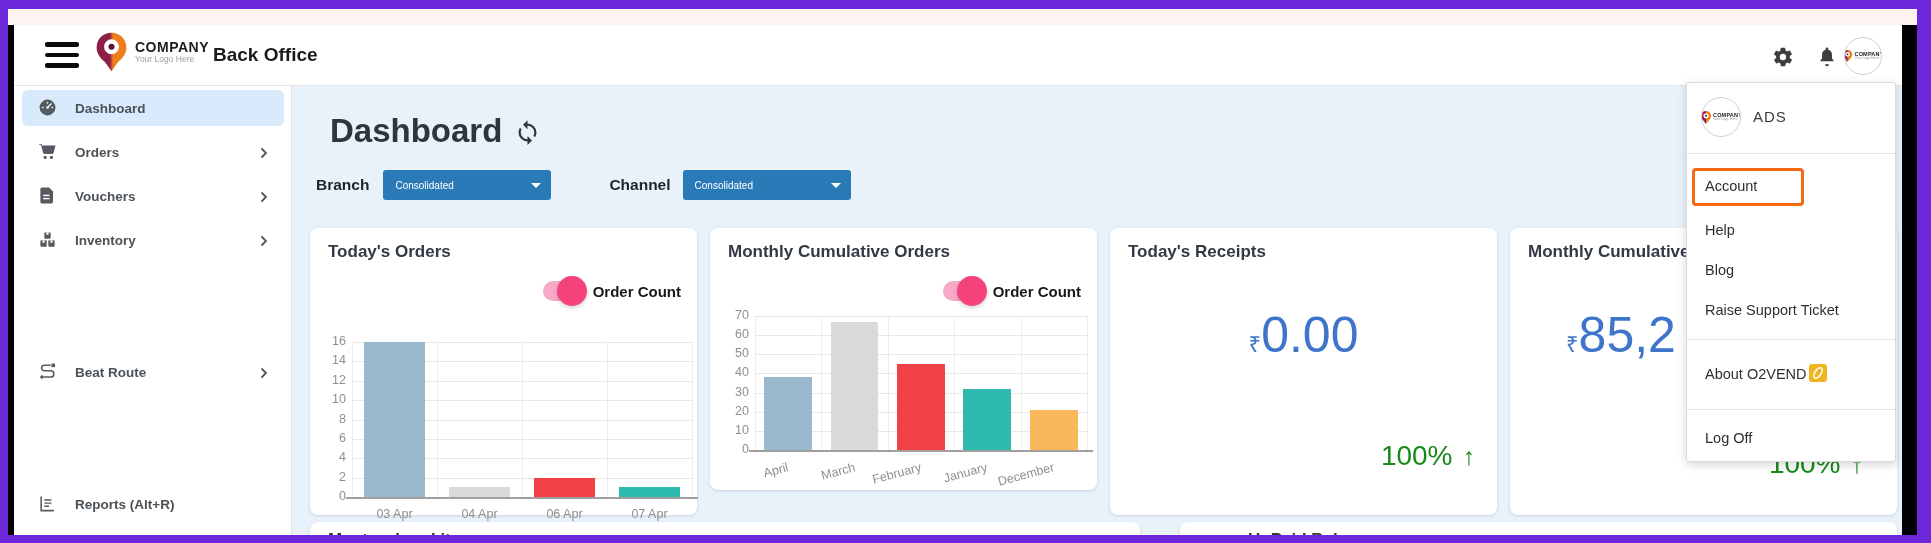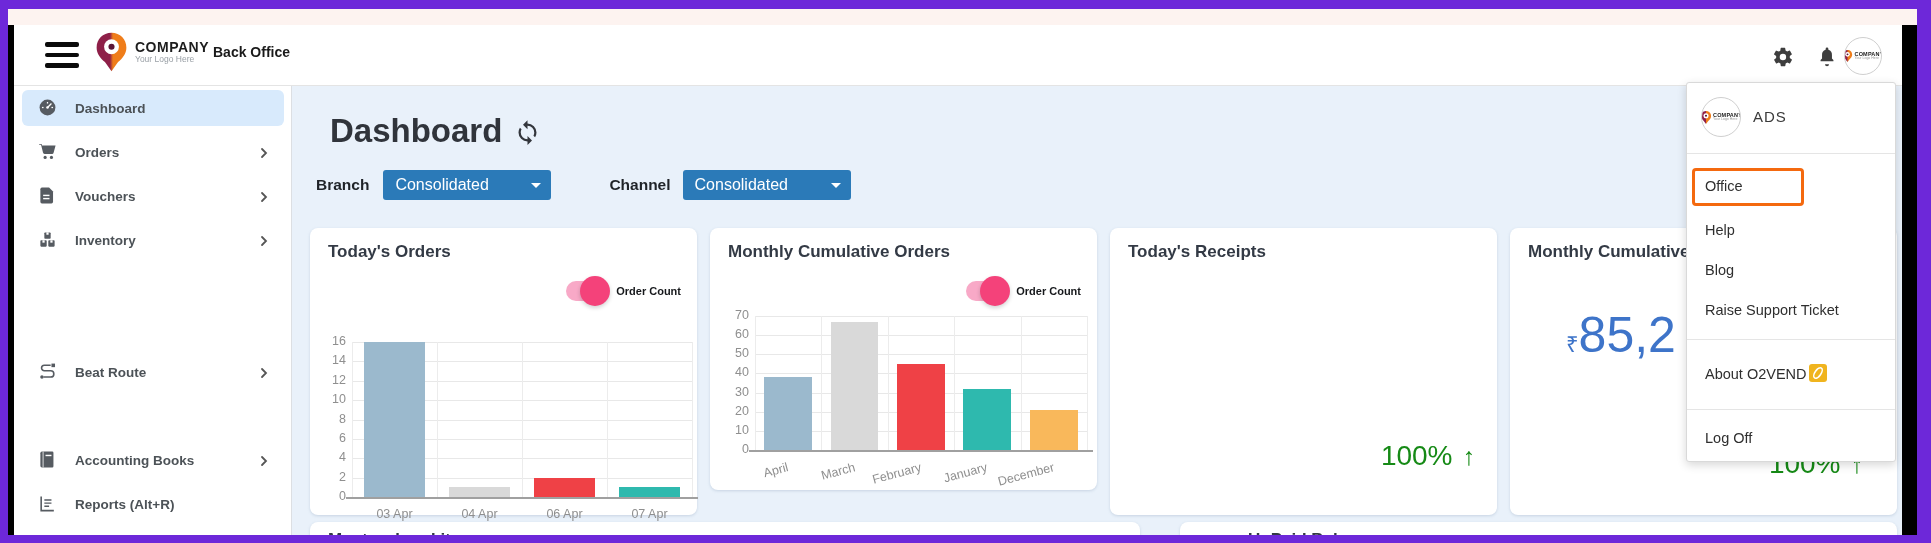--- a/index.html
+++ b/index.html
@@ -11,21 +11,21 @@
   .black-right{position:absolute;right:0;top:16px;width:15px;height:510px;background:#000}
 
   
   .header{position:absolute;left:6px;top:16px;width:1888px;height:61px;background:#fff;border-bottom:1px solid #e4e4e4}
   .hamburger{position:absolute;left:31px;top:17px;width:34px;height:26px;cursor:pointer}
   .hamburger span{display:block;width:34px;height:4.5px;background:#0a0a0a;border-radius:2px;margin-bottom:6px}
   .logo{position:absolute;left:80px;top:4px;display:flex;align-items:center;gap:6px}
   .brand-txt{display:flex;flex-direction:column;line-height:1.1}
   .brand-name{font-size:14px;font-weight:800;letter-spacing:.5px;color:#1d1d1d}
   .brand-tag{font-size:8.5px;color:#9aa0a6}
-  .app-title{position:absolute;left:199px;top:19px;font-size:14px;font-weight:700;color:#1a1a1a}
+  .app-title{position:absolute;left:199px;top:19px;font-size:19px;font-weight:700;color:#1a1a1a}
   .hdr-ico{position:absolute;top:21px;cursor:pointer}
   .avatar{position:absolute;border-radius:50%;background:#fff;border:1px solid #cfcfcf;display:flex;align-items:center;justify-content:center;overflow:hidden}
   .avatar-hdr{left:1830px;top:12px;width:38px;height:38px}
   .mini-row{display:flex;align-items:center;gap:1px}
   .mini-col{display:flex;flex-direction:column;line-height:1.1}
   .mini-brand{font-size:5.5px;font-weight:800;color:#222;letter-spacing:.2px}
   .mini-tag{font-size:3.5px;color:#999}
 
   
   .sidebar{position:absolute;left:6px;top:77px;width:278px;height:449px;background:#fff;border-right:1px solid #dcdfe3}
@@ -34,32 +34,32 @@
   .side-item .s-ico{position:absolute;left:16px;top:8px;width:19px;height:19px}
   .side-item .s-lbl{position:absolute;left:53px;font-size:13.5px;font-weight:600;color:#4c5257;white-space:nowrap}
   .side-item .s-chev{position:absolute;right:14px;top:11px}
 
   
   .main{position:absolute;left:284px;top:77px;width:1610px;height:449px;background:#e9f1fa;overflow:hidden}
   .pg-head{position:absolute;left:38px;top:26px;display:flex;align-items:center;gap:12px}
   .pg-title{font-size:33px;font-weight:700;color:#30343b}
   .filters{position:absolute;left:24px;top:84px;display:flex;align-items:center}
   .f-lbl{font-size:15.5px;font-weight:700;color:#1f2328}
-  .select{height:30px;background:#2b7ab8;color:#fff;font-size:16px;border-radius:3px;display:flex;align-items:center;padding:0 26px 0 12px;position:relative;cursor:pointer}
+  .select{height:30px;background:#2b7ab8;color:#fff;font-size:10px;border-radius:3px;display:flex;align-items:center;padding:0 26px 0 12px;position:relative;cursor:pointer}
   .select .caret{position:absolute;right:10px;top:13px;width:0;height:0;border-left:5px solid transparent;border-right:5px solid transparent;border-top:5px solid #fff}
   .sel-branch{width:168px;margin-left:14px}
   .sel-channel{width:168px;margin-left:12px}
   .f-gap{width:58px}
 
   .card{position:absolute;background:#fff;border-radius:8px;box-shadow:0 1px 3px rgba(110,135,170,.28)}
   .card .title{position:absolute;left:18px;top:14px;font-size:17px;font-weight:700;color:#333a45;white-space:nowrap}
   .legend{position:absolute;top:53px;right:16px;display:flex;align-items:center;gap:12px;cursor:pointer}
   .toggle{width:38px;height:20px;background:#f8a9c7;border-radius:10px;position:relative}
   .toggle .knob{position:absolute;right:-6px;top:-5px;width:30px;height:30px;border-radius:50%;background:#f4427a;box-shadow:0 2px 4px rgba(0,0,0,.18)}
-  .legend .lbl{font-size:11px;font-weight:700;color:#16181b}
+  .legend .lbl{font-size:15px;font-weight:700;color:#16181b}
   .chart{position:absolute;left:0;top:0;right:0;bottom:0}
   .gl{position:absolute;background:#e8e8e8}
   .gl.h{height:1px}
   .gl.v{width:1px;background:#ececec}
   .baseline{position:absolute;height:2px;background:#a0a0a0}
   .bar{position:absolute}
   .ytick{position:absolute;width:28px;text-align:right;font-size:12.5px;color:#8f8f8f}
   .xtick{position:absolute;font-size:12.5px;color:#8f8f8f;white-space:nowrap}
 
   .amount{position:absolute;top:78px;width:100%;text-align:center;color:#3e74c9;white-space:nowrap}
@@ -187,31 +187,20 @@
               <path d="M4 2l4 4-4 4" stroke="#555" stroke-width="1.8" fill="none" stroke-linecap="round"></path>
             </svg></span>
       </div>
       <div class="side-item" style="top:268px">
         <span class="s-ico"><svg width="19" height="19" viewBox="0 0 24 24" fill="none" stroke="#565b61">
               <circle cx="5" cy="19" r="2.2" fill="#565b61" stroke="none"></circle>
               <path d="M7 19h9a4 4 0 0 0 0-8H8a3.5 3.5 0 0 1 0-7h8" stroke-width="2"></path>
               <rect x="17" y="2" width="4.5" height="4.5" fill="#565b61" stroke="none"></rect>
             </svg></span>
         <span class="s-lbl">Beat Route</span>
-        <span class="s-chev"><svg width="12" height="12" viewBox="0 0 12 12">
-              <path d="M4 2l4 4-4 4" stroke="#555" stroke-width="1.8" fill="none" stroke-linecap="round"></path>
-            </svg></span>
-      </div>
-      <div class="side-item" style="top:356px">
-        <span class="s-ico"><svg width="19" height="19" viewBox="0 0 24 24" fill="#565b61">
-              <path d="M5 2h13a1.5 1.5 0 0 1 1.5 1.5v17A1.5 1.5 0 0 1 18 22H5a2 2 0 0 1-2-2V4a2 2 0 0 1 2-2z"></path>
-              <rect x="5.5" y="2" width="2" height="20" fill="#fff" opacity=".5"></rect>
-              <rect x="9.5" y="6" width="7.5" height="1.8" fill="#fff"></rect>
-            </svg></span>
-        <span class="s-lbl">Accounting Books</span>
         <span class="s-chev"><svg width="12" height="12" viewBox="0 0 12 12">
               <path d="M4 2l4 4-4 4" stroke="#555" stroke-width="1.8" fill="none" stroke-linecap="round"></path>
             </svg></span>
       </div>
       <div class="side-item" style="top:400px">
         <span class="s-ico"><svg width="19" height="19" viewBox="0 0 24 24" fill="none" stroke="#565b61" stroke-width="2">
               <path d="M4 3v18h16"></path>
               <path d="M8 7.5h9M8 11.5h9M8 15.5h6" stroke-width="1.8"></path>
             </svg></span>
         <span class="s-lbl">Reports (Alt+R)</span>
@@ -325,20 +314,23 @@
             <div class="xtick" style="left: 139px; top: 232px; width: 72px; text-align: right; transform: rotate(-15deg); transform-origin: 100% 50%;">February</div>
             <div class="bar" style="left: 253.496px; top: 160.743px; width: 47.808px; height: 61.2571px; background: rgb(46, 185, 174);"></div>
             <div class="xtick" style="left: 205.4px; top: 232px; width: 72px; text-align: right; transform: rotate(-15deg); transform-origin: 100% 50%;">January</div>
             <div class="bar" style="left: 319.896px; top: 181.8px; width: 47.808px; height: 40.2px; background: rgb(249, 184, 91);"></div>
             <div class="xtick" style="left: 271.8px; top: 232px; width: 72px; text-align: right; transform: rotate(-15deg); transform-origin: 100% 50%;">December</div>
           </div>
       </div>
 
       <div class="card" style="left:818px;top:142px;width:387px;height:287px">
         <div class="title">Today's Receipts</div>
+        <div class="amount">
+          <span class="cur">₹</span><span class="val">0.00</span>
+        </div>
         <div class="pct">
           <span>100%</span><span class="arr">↑</span>
         </div>
       </div>
 
       <div class="card" style="left:1218px;top:142px;width:387px;height:287px">
         <div class="title">Monthly Cumulative</div>
         <div class="amount left">
           <span class="cur">₹</span><span class="val">85,2</span>
         </div>
@@ -366,21 +358,21 @@
           <div class="mini-col">
               <span class="mini-brand">COMPANY</span>
               <span class="mini-tag">Your Logo Here</span>
             </div>
         </div>
       </div>
       <div class="um-name">ADS</div>
       <div class="um-div" style="top:70px"></div>
 
       <div class="annot"></div>
-      <div class="um-item" style="top:95px">Office</div>
+      <div class="um-item" style="top:95px">Account</div>
       <div class="um-item" style="top:139px">Help</div>
       <div class="um-item" style="top:179px">Blog</div>
       <div class="um-item" style="top:219px">Raise Support Ticket</div>
       <div class="um-div" style="top:256px"></div>
       <div class="um-item" style="top:281px">
         <span>About O2VEND</span><span class="about-badge"><svg width="18" height="18" viewBox="0 0 18 18">
               <rect width="18" height="18" rx="3" fill="#f0b41e"></rect>
               <ellipse cx="9" cy="9" rx="3" ry="6" fill="none" stroke="#fff" stroke-width="1.6" transform="rotate(35 9 9)"></ellipse>
             </svg></span>
       </div>

